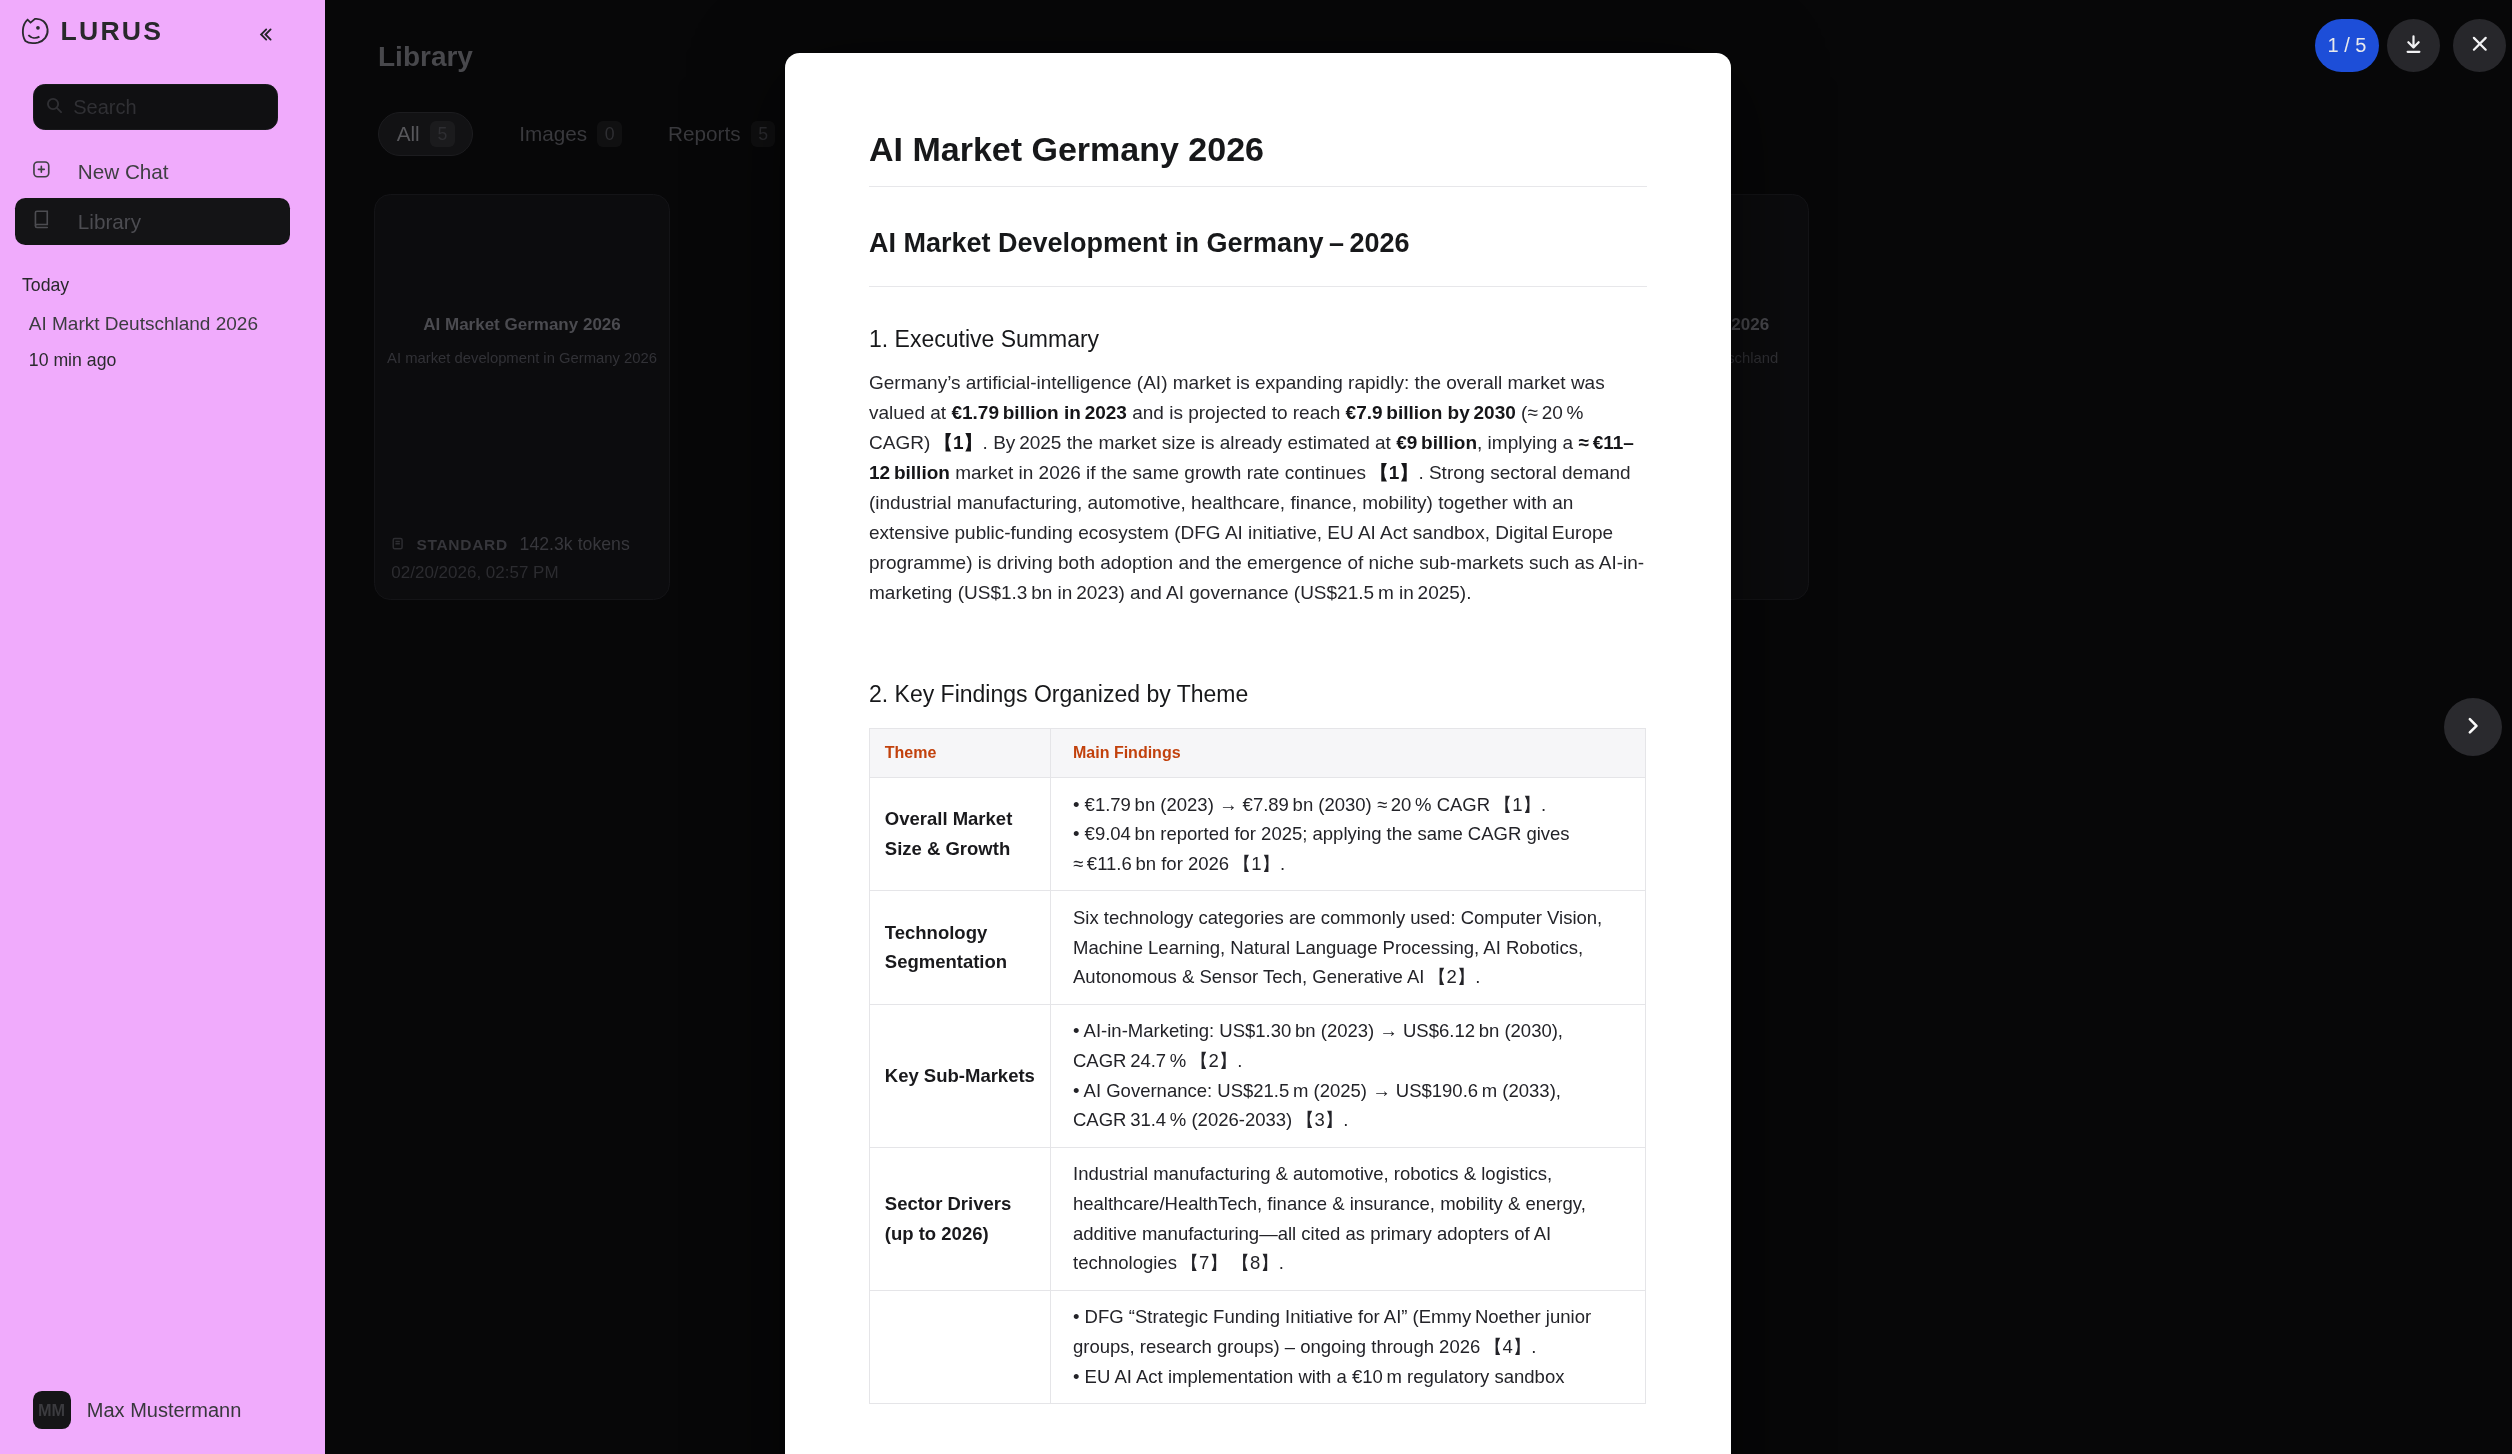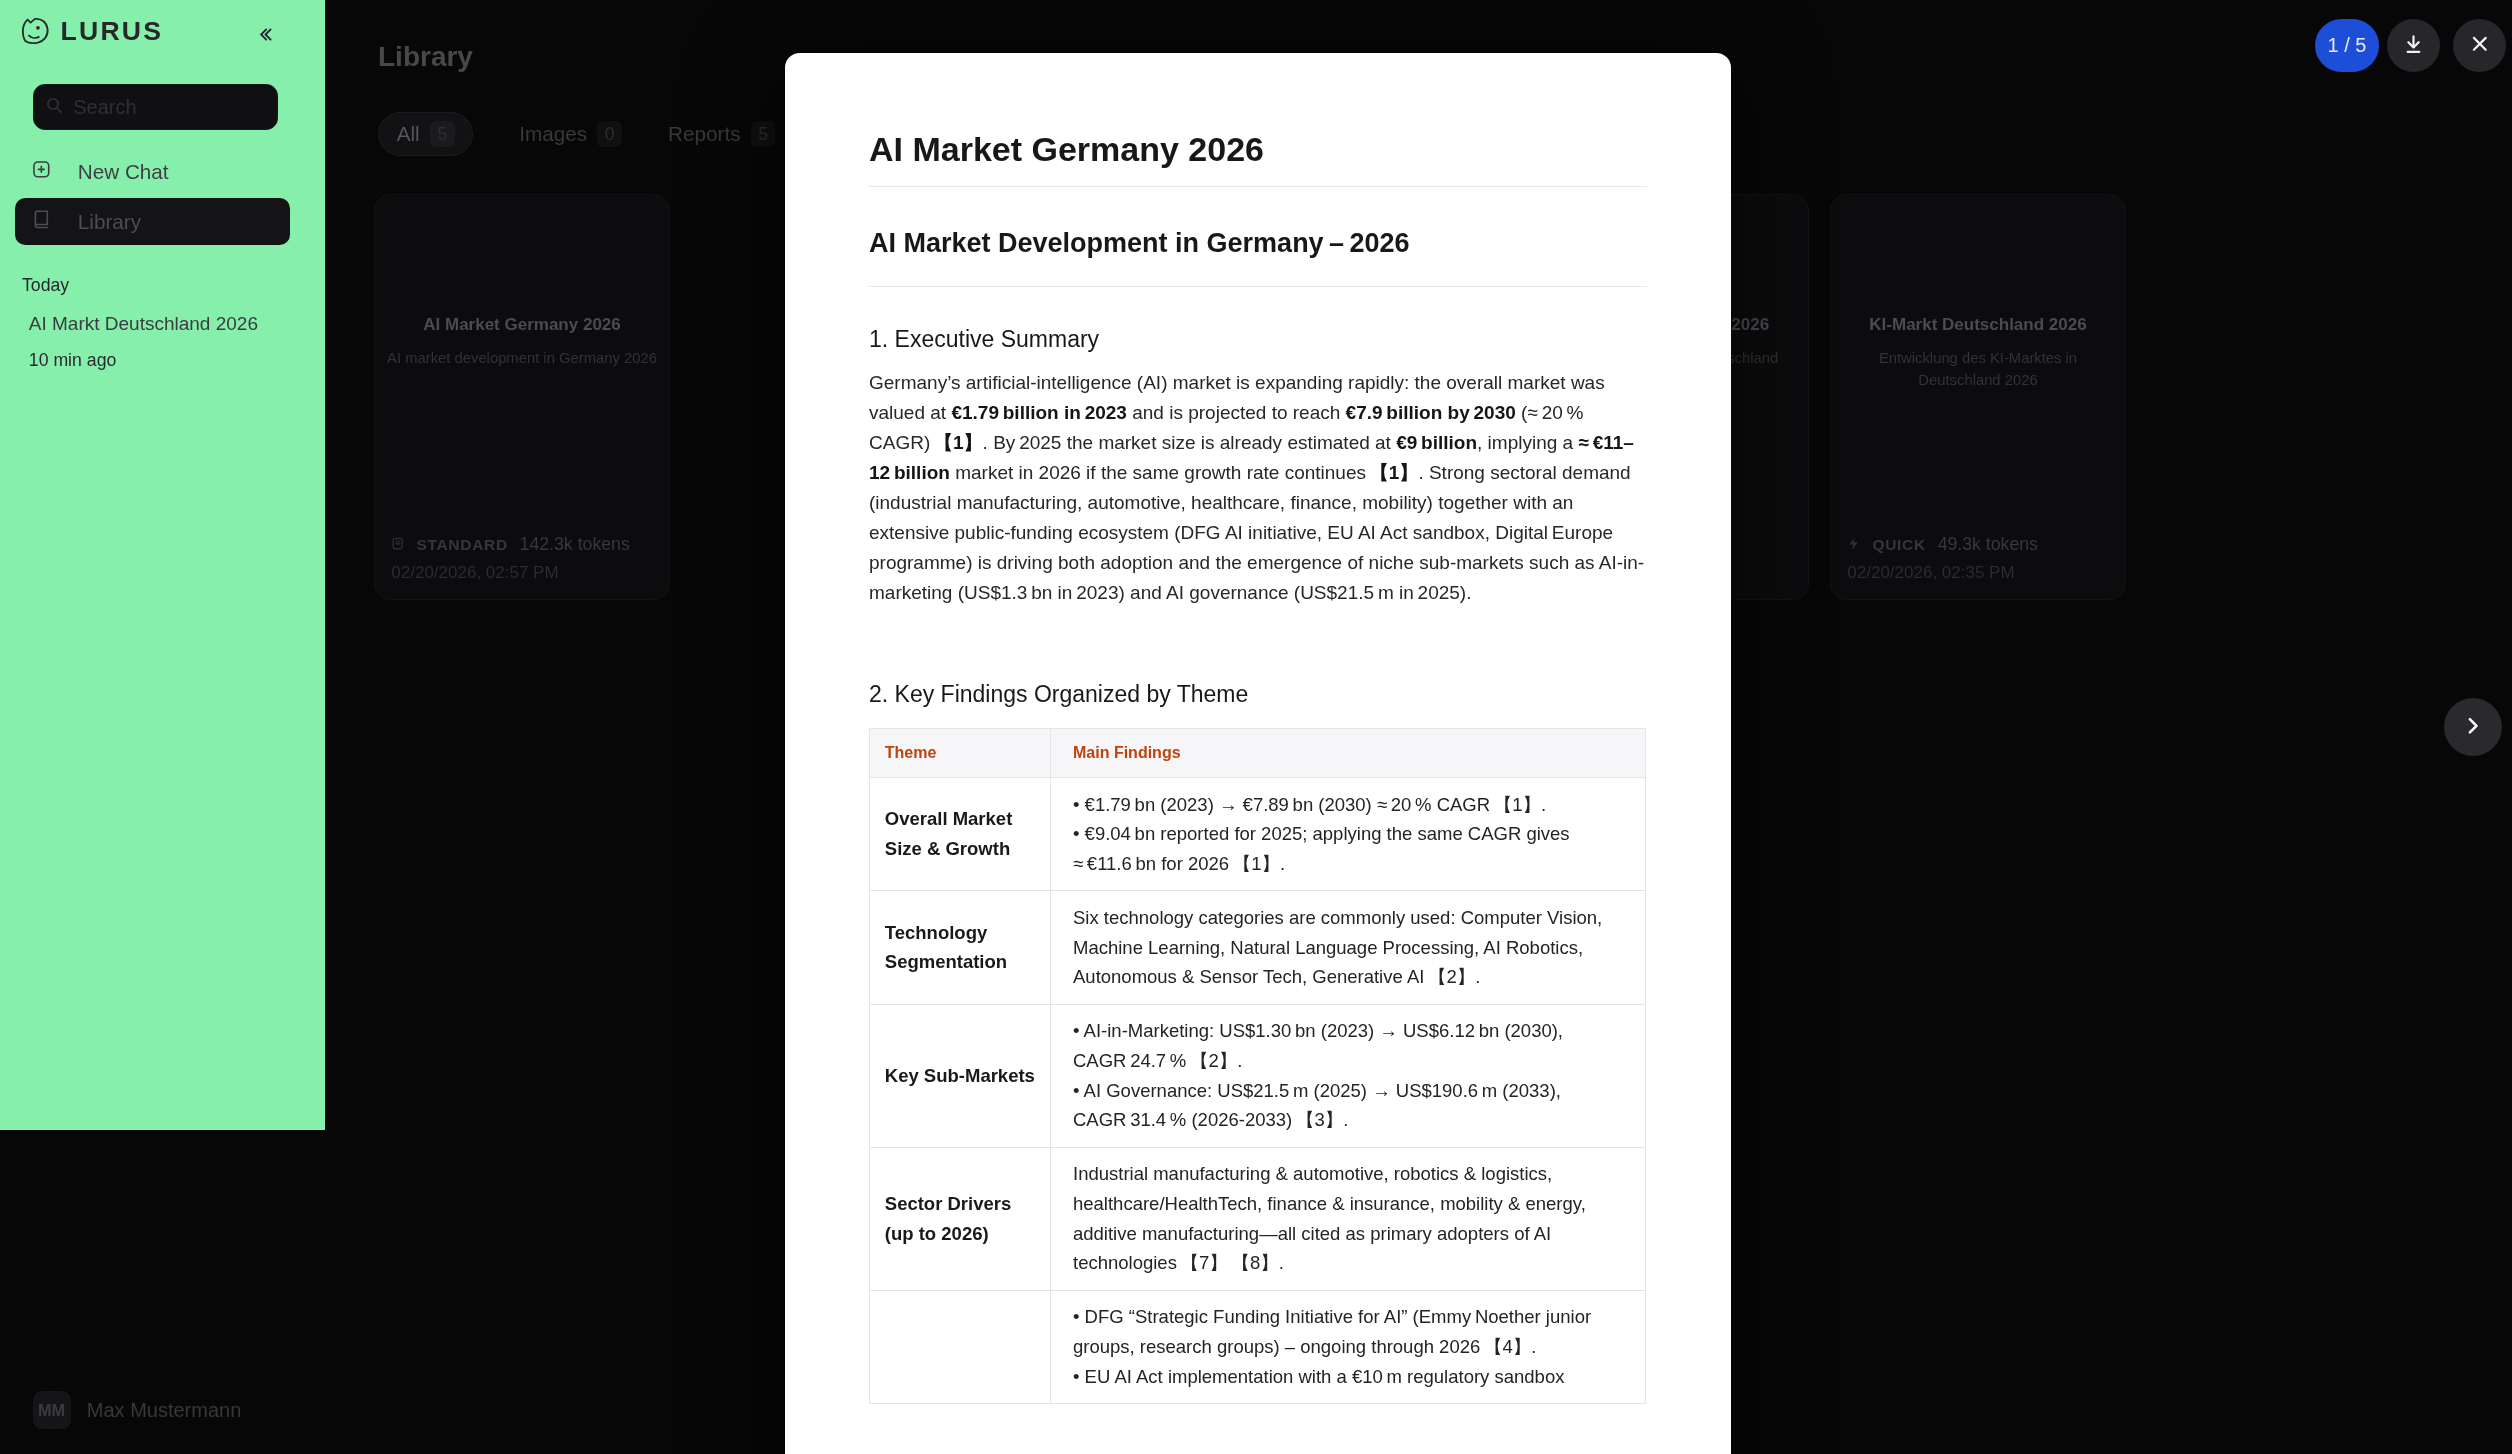--- a/index.html
+++ b/index.html
@@ -1,21 +1,21 @@
 <!DOCTYPE html>
 <html style="font-size:11.8px"><head>
 <meta charset="utf-8">
 <style>
   * { margin:0; padding:0; box-sizing:border-box; }
   html,body { background:#000; overflow:hidden; }
   body { font-family:"Liberation Sans","DejaVu Sans",sans-serif; }
   #screen { position:relative; width:2512px; height:1454px; background:#070708; overflow:hidden; }
 
   
-  .sidebar { position:absolute; left:0; top:0; width:325px; height:1130px; background:#86efac; }
+  .sidebar { position:absolute; left:0; top:0; width:325px; height:1454px; background:#f0abfc; }
   .logo-row { position:absolute; left:17.7px; top:13.3px; display:flex; align-items:center; gap:8.9px; color:#2a2a2d; }
   .logo-text { font-size:26.6px; font-weight:700; letter-spacing:2.2px; color:#28282b; }
   .collapse-btn { position:absolute; left:256px; top:25px; color:#232327; }
   .search-box { position:absolute; left:32.5px; top:84px; width:245px; height:46px; background:#101012; border:0.7px solid #19191c; border-radius:11.8px; display:flex; align-items:center; padding:0 11.8px; gap:8.9px; color:#303034; }
   .search-box input { background:transparent; border:none; outline:none; font-size:20px; color:#45454a; width:163px; font-family:inherit; }
   .search-box input::placeholder { color:#303034; }
   .nav-item { position:absolute; left:14.8px; width:275px; height:47px; border-radius:10.3px; display:flex; align-items:center; padding:0 16.3px; gap:26px; font-size:20.7px; color:#3f3f43; }
   .nav-item.active { background:#141416; color:#4c4c51; }
   .section-label { position:absolute; left:22px; top:275px; font-size:17.7px; color:#28282b; }
   .history-item { position:absolute; left:14.8px; top:313px; width:275px; padding:0 14px; }
@@ -168,36 +168,20 @@
       </div>
       <div class="card-date">02/20/2026, 02:57 PM</div>
     </div>
   </div>
 
   <div class="card pos4">
     <div class="card-title">AI Markt Deutschland 2026</div>
     <div class="card-subtitle">AI Marktentwicklung in Deutschland</div>
   </div>
 
-  <div class="card pos5">
-    <div class="card-title">KI-Markt Deutschland 2026</div>
-    <div class="card-subtitle">Entwicklung des KI-Marktes in Deutschland 2026</div>
-    <div class="card-meta">
-      <div class="meta-row1">
-        <span class="badge-icon">
-          <svg width="13.3" height="13.3" viewBox="0 0 18 18" fill="currentColor">
-              <path d="M10 1 L 3 10 H 8 L 7 17 L 15 7 H 9 Z"></path>
-            </svg>
-        </span>
-        <span class="badge-label">QUICK</span>
-        <span class="tokens">49.3k tokens</span>
-      </div>
-      <div class="card-date">02/20/2026, 02:35 PM</div>
-    </div>
-  </div>
 
   <div class="modal doc">
     <div class="doc-h1">AI Market Germany 2026</div>
     <hr class="hr1">
     <div class="doc-h2">AI Market Development in Germany – 2026</div>
     <hr class="hr2">
     <div class="doc-h3">1. Executive Summary</div>
     <p class="doc-p"><span>Germany’s artificial-intelligence (AI) market is expanding rapidly: the overall market was valued at </span><span class="b">€1.79 billion in 2023</span><span> and is projected to reach </span><span class="b">€7.9 billion by 2030</span><span> (≈ 20 % CAGR) </span><span class="b">【1】</span><span>. By 2025 the market size is already estimated at </span><span class="b">€9 billion</span><span>, implying a </span><span class="b">≈ €11–12 billion</span><span> market in 2026 if the same growth rate continues </span><span class="b">【1】</span><span>. Strong sectoral demand (industrial manufacturing, automotive, healthcare, finance, mobility) together with an extensive public-funding ecosystem (DFG AI initiative, EU AI Act sandbox, Digital Europe programme) is driving both adoption and the emergence of niche sub-markets such as AI-in-marketing (US$1.3 bn in 2023) and AI governance (US$21.5 m in 2025).</span></p>
     <div class="doc-h3 second">2. Key Findings Organized by Theme</div>
 

